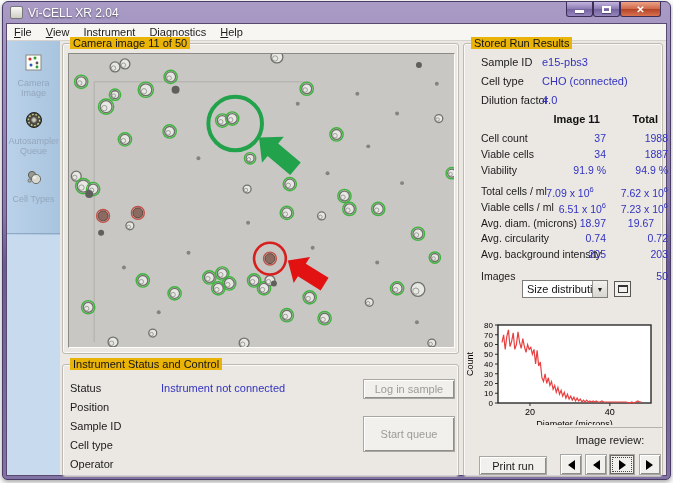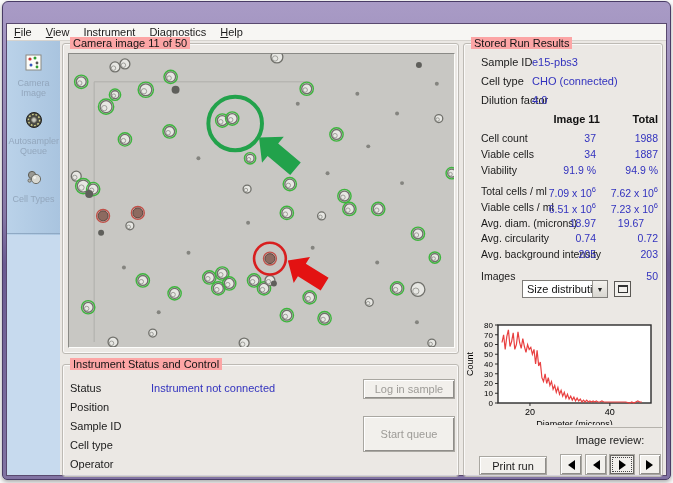--- a/index.html
+++ b/index.html
@@ -32,29 +32,29 @@
   .sidebar{position:absolute;left:0;top:0;bottom:0;width:53px;
     background:linear-gradient(90deg,#bad2e9,#a9c4df);}
   .sidebar-upper{position:absolute;left:0;right:0;top:0;height:193px;border-bottom:1px solid #8fa9c4;
     display:flex;flex-direction:column;align-items:center;padding-top:13px;}
   .sidebar-lower{position:absolute;left:0;right:0;top:194px;bottom:0;background:#c7daee;}
   .side-item{display:flex;flex-direction:column;align-items:center;margin-bottom:13px;cursor:default;}
   .side-label{font-size:9px;line-height:10px;color:#93a7bd;text-align:center;margin-top:3px;width:50px;}
   
   .groupbox{position:absolute;border:1px solid #bdbab4;border-radius:3px;
     box-shadow:inset 0 0 0 1px rgba(255,255,255,.75);}
-  .group-label{position:absolute;top:-7px;left:7px;background:#fca5a5;padding:0 3px;
+  .group-label{position:absolute;top:-7px;left:7px;background:#eab308;padding:0 3px;
     font-size:11px;color:#141414;white-space:nowrap;}
   .camera-group{left:55px;top:2px;width:397px;height:311px;}
   .image-area{position:absolute;left:5px;top:9px;width:387px;height:295px;
     border:1px solid;border-color:#8a8a86 #fdfdfb #fdfdfb #8a8a86;background:#c8c7c3;}
   .instrument-group{left:55px;top:323px;width:397px;height:113px;}
   .stored-group{left:456px;top:2px;width:200px;height:434px;padding-left:12px;}
   .field-label{position:absolute;font-size:11px;color:#1a1a1a;white-space:nowrap;}
-  .field-value,.val{color:#3232be;}
+  .field-value,.val{color:#3232be;margin-left:10px;}
   .field-value{position:absolute;font-size:11px;white-space:nowrap;}
   .col-header{position:absolute;font-size:11px;font-weight:bold;color:#111;}
   sup{font-size:7.5px;}
   
   .classic-btn{position:absolute;font-family:"Liberation Sans",sans-serif;font-size:11px;color:#1a1a1a;
     background:#f2f0ec;border:1px solid #a9a7a1;
     box-shadow:inset 1px 1px 0 #ffffff, inset -1px -1px 0 #8f8d89;cursor:default;}
   .classic-btn.disabled{color:#9d9b97;}
   
   .combobox{position:absolute;left:58px;top:236px;width:86px;height:18px;background:#fff;
@@ -73,20 +73,35 @@
   .nav-btn.focused{box-shadow:inset 0 0 0 1px #6a6864;outline:1px dotted #444;outline-offset:-4px;width:26px;}
   .tri-l{width:0;height:0;border-top:5px solid transparent;border-bottom:5px solid transparent;border-right:7px solid #000;}
   .tri-r{width:0;height:0;border-top:5px solid transparent;border-bottom:5px solid transparent;border-left:7px solid #000;}
   .vbar{width:3px;height:10px;background:#000;}
   svg text{font-family:"Liberation Sans",sans-serif;}
 </style>
 </head>
 <body>
 
 <div class="window">
+  <div class="titlebar">
+    <span class="app-icon"></span>
+    <span class="title">Vi-CELL XR 2.04</span>
+    <div class="winbtns">
+      <div class="wb min">
+          <span class="glyph-min"></span>
+        </div>
+      <div class="wb max">
+          <span class="glyph-max"></span>
+        </div>
+      <div class="wb close">
+          <span>✕</span>
+        </div>
+    </div>
+  </div>
   <div class="client">
     <div class="menubar" id="menubar">
         <div class="menu-item"><u>F</u>ile</div>
         <div class="menu-item"><u>V</u>iew</div>
         <div class="menu-item"><u>I</u>nstrument</div>
         <div class="menu-item"><u>D</u>iagnostics</div>
         <div class="menu-item"><u>H</u>elp</div>
       </div>
     <div class="content">
       <div class="sidebar">
@@ -335,21 +350,21 @@
             <div class="field-label" style="left: 17px; top: 88px; font-size: 10.5px;">Cell count</div>
             <div class="field-value" style="left: 60px; top: 88px; width: 72px; text-align: right; font-size: 10.5px;">37</div>
             <div class="field-value" style="left: 140px; top: 88px; width: 54px; text-align: right; font-size: 10.5px;">1988</div>
             <div class="field-label" style="left: 17px; top: 104px; font-size: 10.5px;">Viable cells</div>
             <div class="field-value" style="left: 60px; top: 104px; width: 72px; text-align: right; font-size: 10.5px;">34</div>
             <div class="field-value" style="left: 140px; top: 104px; width: 54px; text-align: right; font-size: 10.5px;">1887</div>
             <div class="field-label" style="left: 17px; top: 120px; font-size: 10.5px;">Viability</div>
             <div class="field-value" style="left: 60px; top: 120px; width: 72px; text-align: right; font-size: 10.5px;">91.9 %</div>
             <div class="field-value" style="left: 140px; top: 120px; width: 54px; text-align: right; font-size: 10.5px;">94.9 %</div>
             <div class="field-label" style="left: 17px; top: 141px; font-size: 10.5px;">Total cells / ml</div>
-            <div class="field-value" style="left: 60px; top: 141px; width: 72px; text-align: right; font-size: 10.5px;">7.09 x 10<sup>6</sup></div>
+            <div class="field-value" style="left: 60px; top: 141px; width: 72px; text-align: center; font-size: 10.5px;">7.09 x 10<sup>6</sup></div>
             <div class="field-value" style="left: 140px; top: 141px; width: 54px; text-align: right; font-size: 10.5px;">7.62 x 10<sup>6</sup></div>
             <div class="field-label" style="left: 17px; top: 157px; font-size: 10.5px;">Viable cells / ml</div>
             <div class="field-value" style="left: 60px; top: 157px; width: 72px; text-align: right; font-size: 10.5px;">6.51 x 10<sup>6</sup></div>
             <div class="field-value" style="left: 140px; top: 157px; width: 54px; text-align: right; font-size: 10.5px;">7.23 x 10<sup>6</sup></div>
             <div class="field-label" style="left: 17px; top: 173px; font-size: 10.5px;">Avg. diam. (microns)</div>
             <div class="field-value" style="left: 60px; top: 173px; width: 72px; text-align: right; font-size: 10.5px;">18.97</div>
             <div class="field-value" style="left: 140px; top: 173px; width: 54px; text-align: center; font-size: 10.5px;">19.67</div>
             <div class="field-label" style="left: 17px; top: 188px; font-size: 10.5px;">Avg. circularity</div>
             <div class="field-value" style="left: 60px; top: 188px; width: 72px; text-align: right; font-size: 10.5px;">0.74</div>
             <div class="field-value" style="left: 140px; top: 188px; width: 54px; text-align: right; font-size: 10.5px;">0.72</div>

